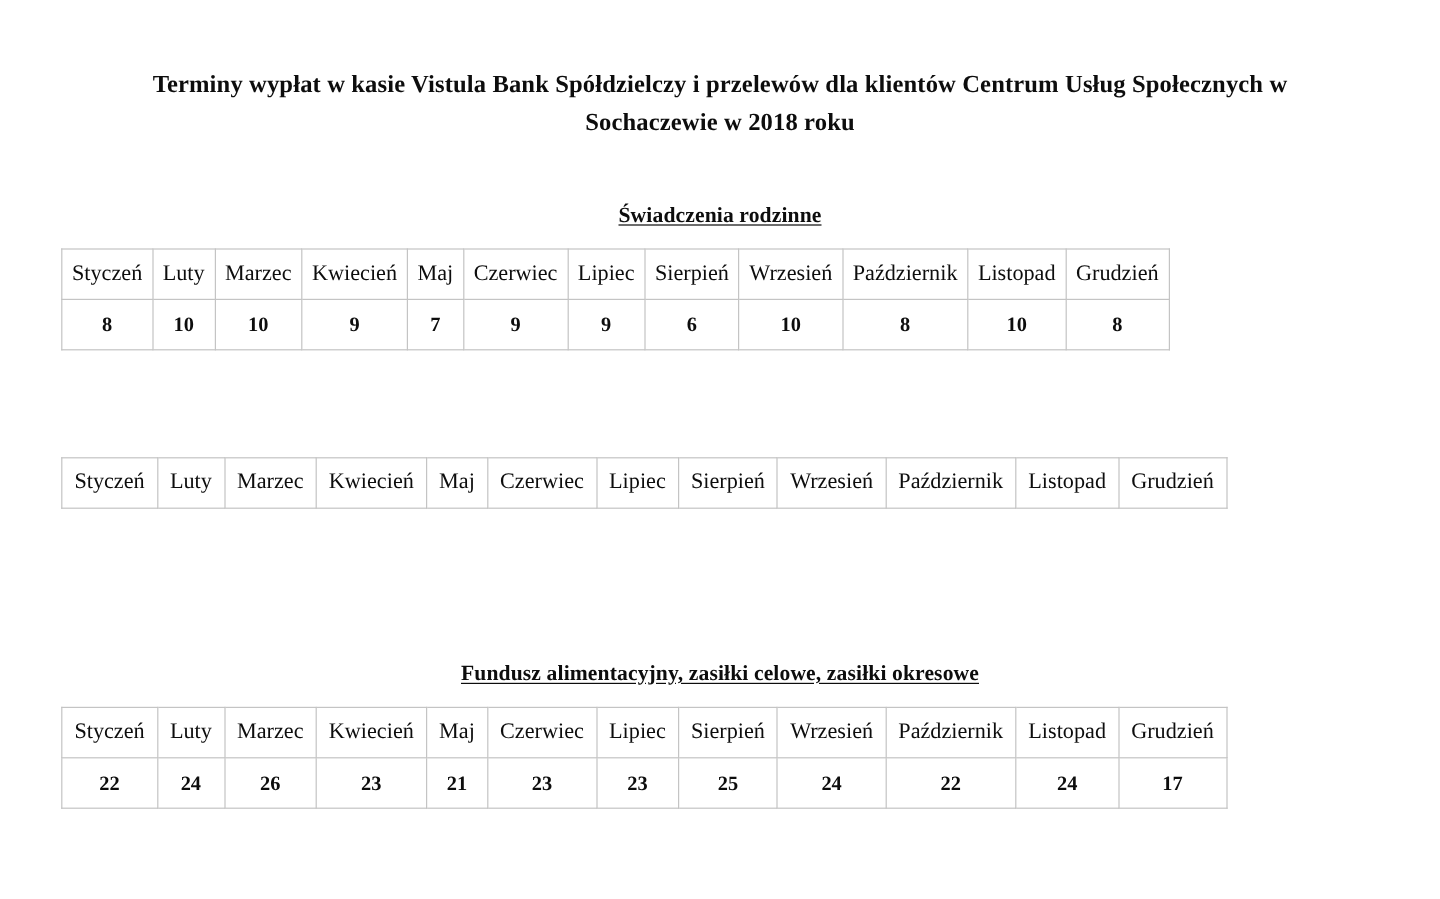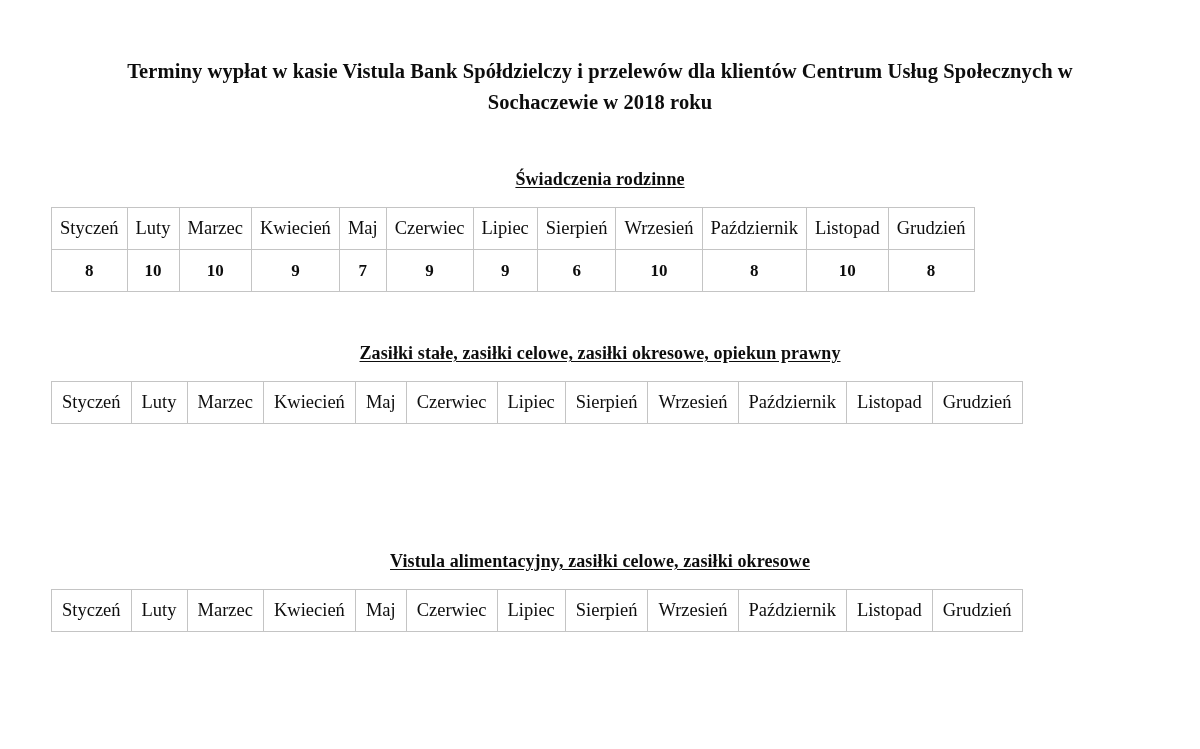--- a/index.html
+++ b/index.html
@@ -121,55 +121,68 @@
         <td class="val-cell">9</td>
         <td class="val-cell">6</td>
         <td class="val-cell">10</td>
         <td class="val-cell">8</td>
         <td class="val-cell">10</td>
         <td class="val-cell">8</td>
       </tr>
     </tbody>
   </table>
 
-  <div class="section-heading heading-2">Zasiłki stałe, zasiłki celowe, zasiłki okresowe, opiekun prawny</div>
 
   <table class="month-table table-2">
     <tbody>
       <tr>
         <th class="hdr-cell">Styczeń</th>
         <th class="hdr-cell">Luty</th>
         <th class="hdr-cell">Marzec</th>
         <th class="hdr-cell">Kwiecień</th>
         <th class="hdr-cell">Maj</th>
         <th class="hdr-cell">Czerwiec</th>
         <th class="hdr-cell">Lipiec</th>
         <th class="hdr-cell">Sierpień</th>
         <th class="hdr-cell">Wrzesień</th>
         <th class="hdr-cell">Październik</th>
         <th class="hdr-cell">Listopad</th>
         <th class="hdr-cell">Grudzień</th>
       </tr>
     </tbody>
   </table>
 
-  <div class="section-heading heading-3">Vistula alimentacyjny, zasiłki celowe, zasiłki okresowe</div>
+  <div class="section-heading heading-3">Fundusz alimentacyjny, zasiłki celowe, zasiłki okresowe</div>
 
   <table class="month-table table-3">
     <tbody>
       <tr>
         <th class="hdr-cell">Styczeń</th>
         <th class="hdr-cell">Luty</th>
         <th class="hdr-cell">Marzec</th>
         <th class="hdr-cell">Kwiecień</th>
         <th class="hdr-cell">Maj</th>
         <th class="hdr-cell">Czerwiec</th>
         <th class="hdr-cell">Lipiec</th>
         <th class="hdr-cell">Sierpień</th>
         <th class="hdr-cell">Wrzesień</th>
         <th class="hdr-cell">Październik</th>
         <th class="hdr-cell">Listopad</th>
         <th class="hdr-cell">Grudzień</th>
       </tr>
+      <tr>
+        <td class="val-cell">22</td>
+        <td class="val-cell">24</td>
+        <td class="val-cell">26</td>
+        <td class="val-cell">23</td>
+        <td class="val-cell">21</td>
+        <td class="val-cell">23</td>
+        <td class="val-cell">23</td>
+        <td class="val-cell">25</td>
+        <td class="val-cell">24</td>
+        <td class="val-cell">22</td>
+        <td class="val-cell">24</td>
+        <td class="val-cell">17</td>
+      </tr>
     </tbody>
   </table>
 
 </div>
 
 </body></html>

